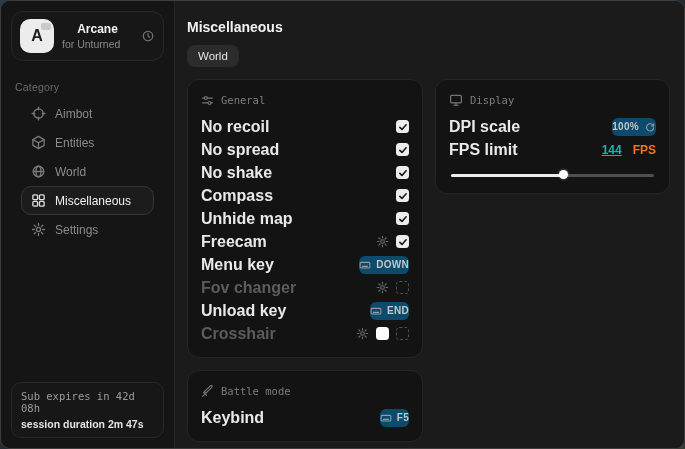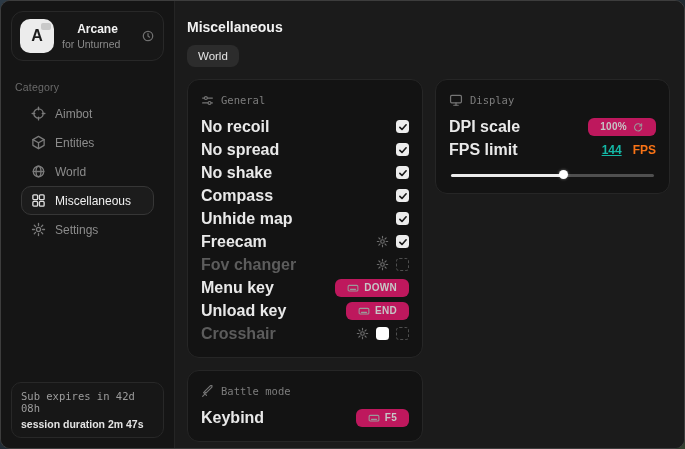--- a/index.html
+++ b/index.html
@@ -84,21 +84,21 @@
   .setting-row.dim .setting-label { color:#5c5c5c; }
   .controls { display:flex; align-items:center; gap:7px; }
   .gear-btn { color:#6e6e6e; cursor:pointer; }
   .checkbox {
     width:13px; height:13px; border-radius:3.5px; background:#ededed;
     display:flex; align-items:center; justify-content:center; cursor:pointer;
   }
   .checkbox.unchecked { background:transparent; border:1.5px dashed #4f4f4f; }
   .swatch { width:13px; height:13px; border-radius:3.5px; cursor:pointer; }
   .badge {
-    background:#be185d; border-radius:6px; padding:3px 12px;
+    background:#0c4a6e; border-radius:6px; padding:3px 0;
     display:flex; align-items:center; gap:5px; cursor:pointer;
     color:#c6c6c6; font-size:10px; font-weight:bold; letter-spacing:.3px;
   }
   .badge .icon { color:#9a9a9a; }
   .value-text { font-size:12px; font-weight:bold; }
   .value-num { color:#14b8a6;text-decoration:underline; }
   .value-unit { color:#f97316; margin-left:11px; }
   
   .slider { position:relative; height:12px; margin-top:8px; cursor:pointer; }
   .slider-track {
@@ -273,44 +273,44 @@
                     <path d="M8 1.6v2M8 12.4v2M1.6 8h2M12.4 8h2M3.5 3.5l1.4 1.4M11.1 11.1l1.4 1.4M12.5 3.5l-1.4 1.4M4.9 11.1l-1.4 1.4"></path>
                   </svg>
                 </span>
                 <span class="checkbox">
                   <svg width="10" height="10" viewBox="0 0 16 16" fill="none" stroke="#1a1a1a" stroke-width="2.6" stroke-linecap="round" stroke-linejoin="round">
                     <path d="M3 8.5 6.4 12 13 4.5"></path>
                   </svg>
                 </span>
               </span>
             </div>
-            <div class="setting-row dim">
-              <span class="setting-label">Fov changer</span>
-              <span class="controls">
-                <span class="icon gear-btn">
-                  <svg width="13" height="13" viewBox="0 0 16 16" fill="none" stroke="currentColor" stroke-width="1.4" stroke-linecap="round" stroke-linejoin="round">
-                    <circle cx="8" cy="8" r="2.2"></circle>
-                    <path d="M8 1.6v2M8 12.4v2M1.6 8h2M12.4 8h2M3.5 3.5l1.4 1.4M11.1 11.1l1.4 1.4M12.5 3.5l-1.4 1.4M4.9 11.1l-1.4 1.4"></path>
-                  </svg>
-                </span>
-                <span class="checkbox unchecked"></span>
-              </span>
-            </div>
             <div class="setting-row">
               <span class="setting-label">Menu key</span>
               <span class="controls">
                 <span class="badge">
                   <span class="icon">
                     <svg width="12" height="12" viewBox="0 0 16 16" fill="none" stroke="currentColor" stroke-width="1.4" stroke-linecap="round" stroke-linejoin="round">
                       <rect x="1.5" y="4.5" width="13" height="7.5" rx="1.4"></rect>
                       <line x1="4.5" y1="9.8" x2="11.5" y2="9.8"></line>
                     </svg>
                   </span>
                   <span>DOWN</span>
                 </span>
+              </span>
+            </div>
+            <div class="setting-row dim">
+              <span class="setting-label">Fov changer</span>
+              <span class="controls">
+                <span class="icon gear-btn">
+                  <svg width="13" height="13" viewBox="0 0 16 16" fill="none" stroke="currentColor" stroke-width="1.4" stroke-linecap="round" stroke-linejoin="round">
+                    <circle cx="8" cy="8" r="2.2"></circle>
+                    <path d="M8 1.6v2M8 12.4v2M1.6 8h2M12.4 8h2M3.5 3.5l1.4 1.4M11.1 11.1l1.4 1.4M12.5 3.5l-1.4 1.4M4.9 11.1l-1.4 1.4"></path>
+                  </svg>
+                </span>
+                <span class="checkbox unchecked"></span>
               </span>
             </div>
             <div class="setting-row">
               <span class="setting-label">Unload key</span>
               <span class="controls">
                 <span class="badge">
                   <span class="icon">
                     <svg width="12" height="12" viewBox="0 0 16 16" fill="none" stroke="currentColor" stroke-width="1.4" stroke-linecap="round" stroke-linejoin="round">
                       <rect x="1.5" y="4.5" width="13" height="7.5" rx="1.4"></rect>
                       <line x1="4.5" y1="9.8" x2="11.5" y2="9.8"></line>

